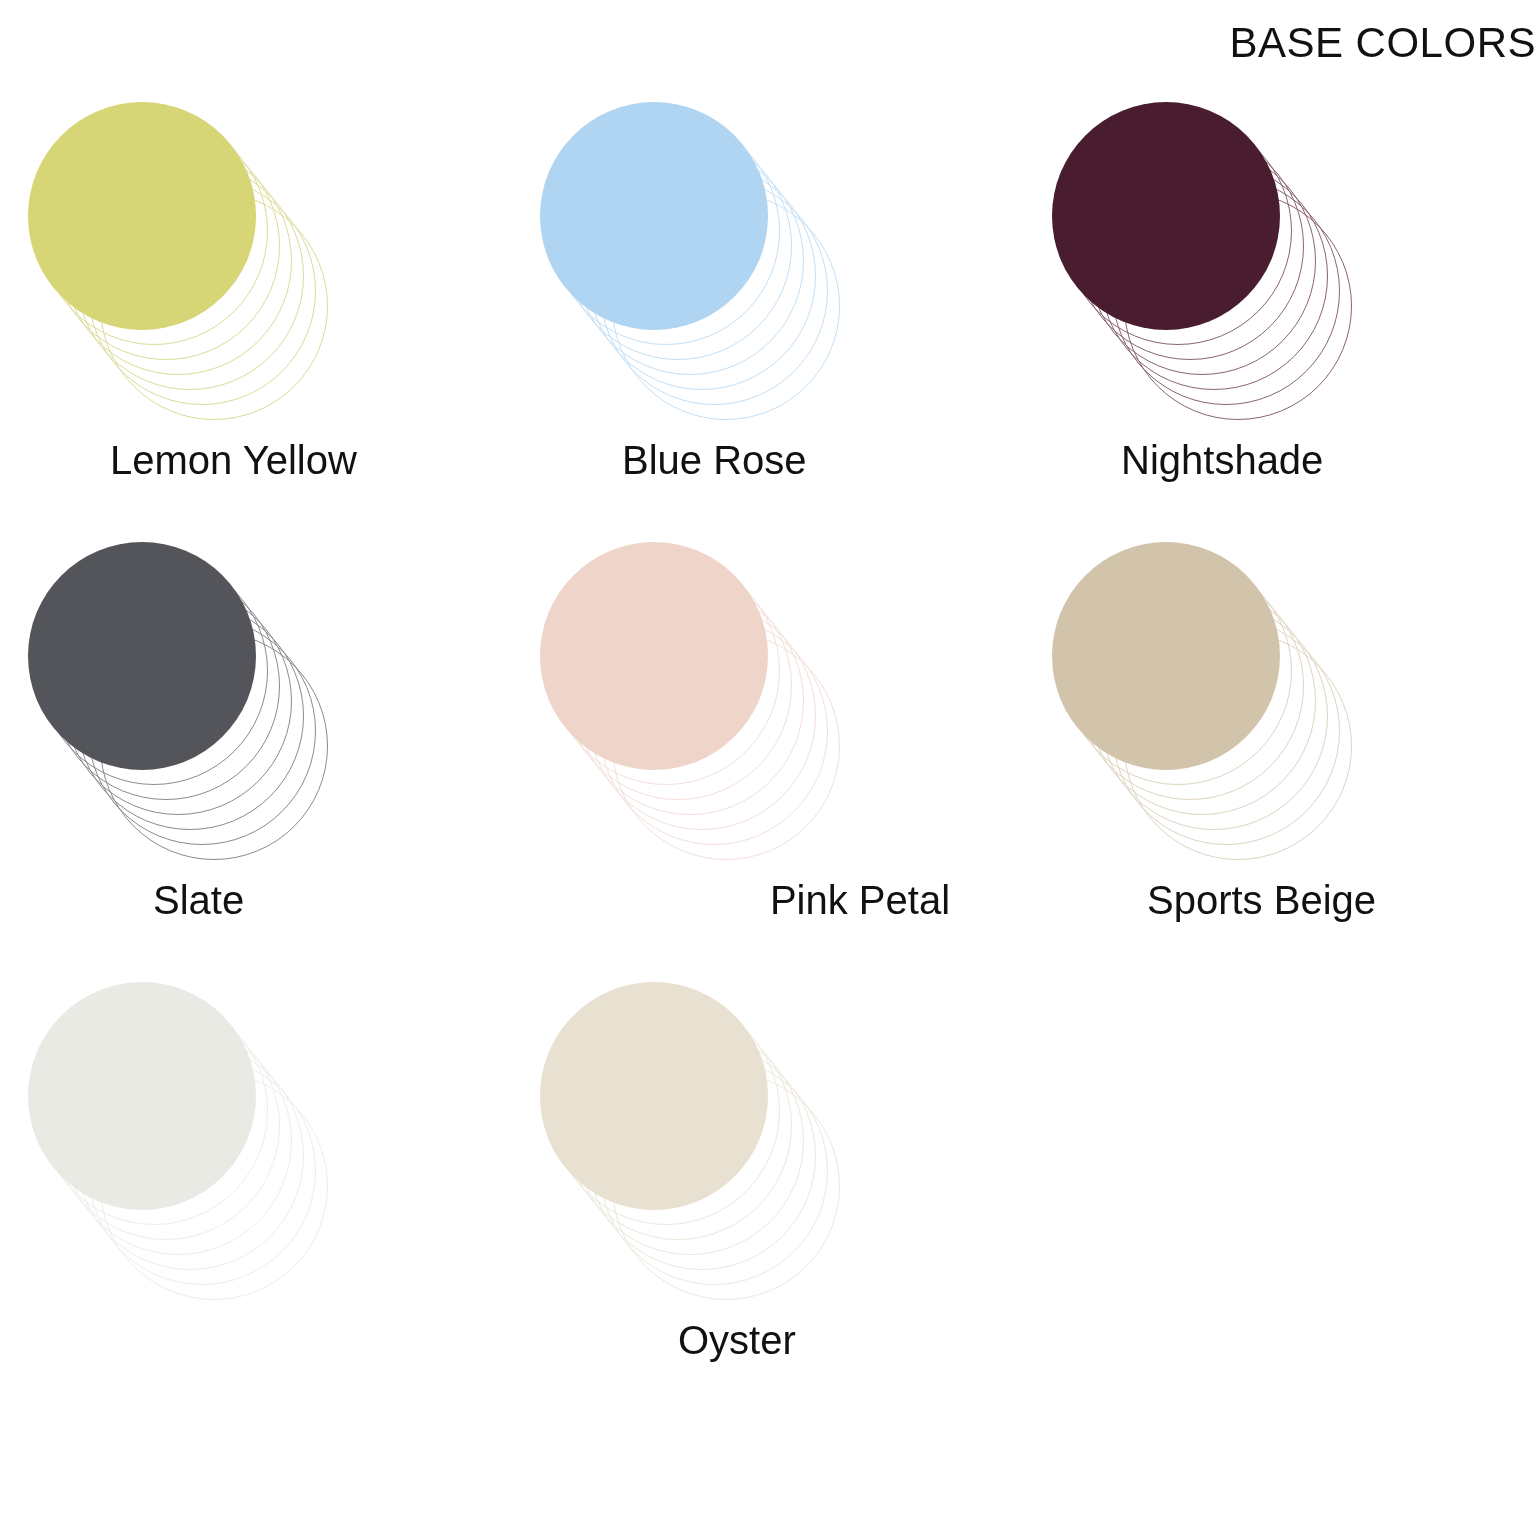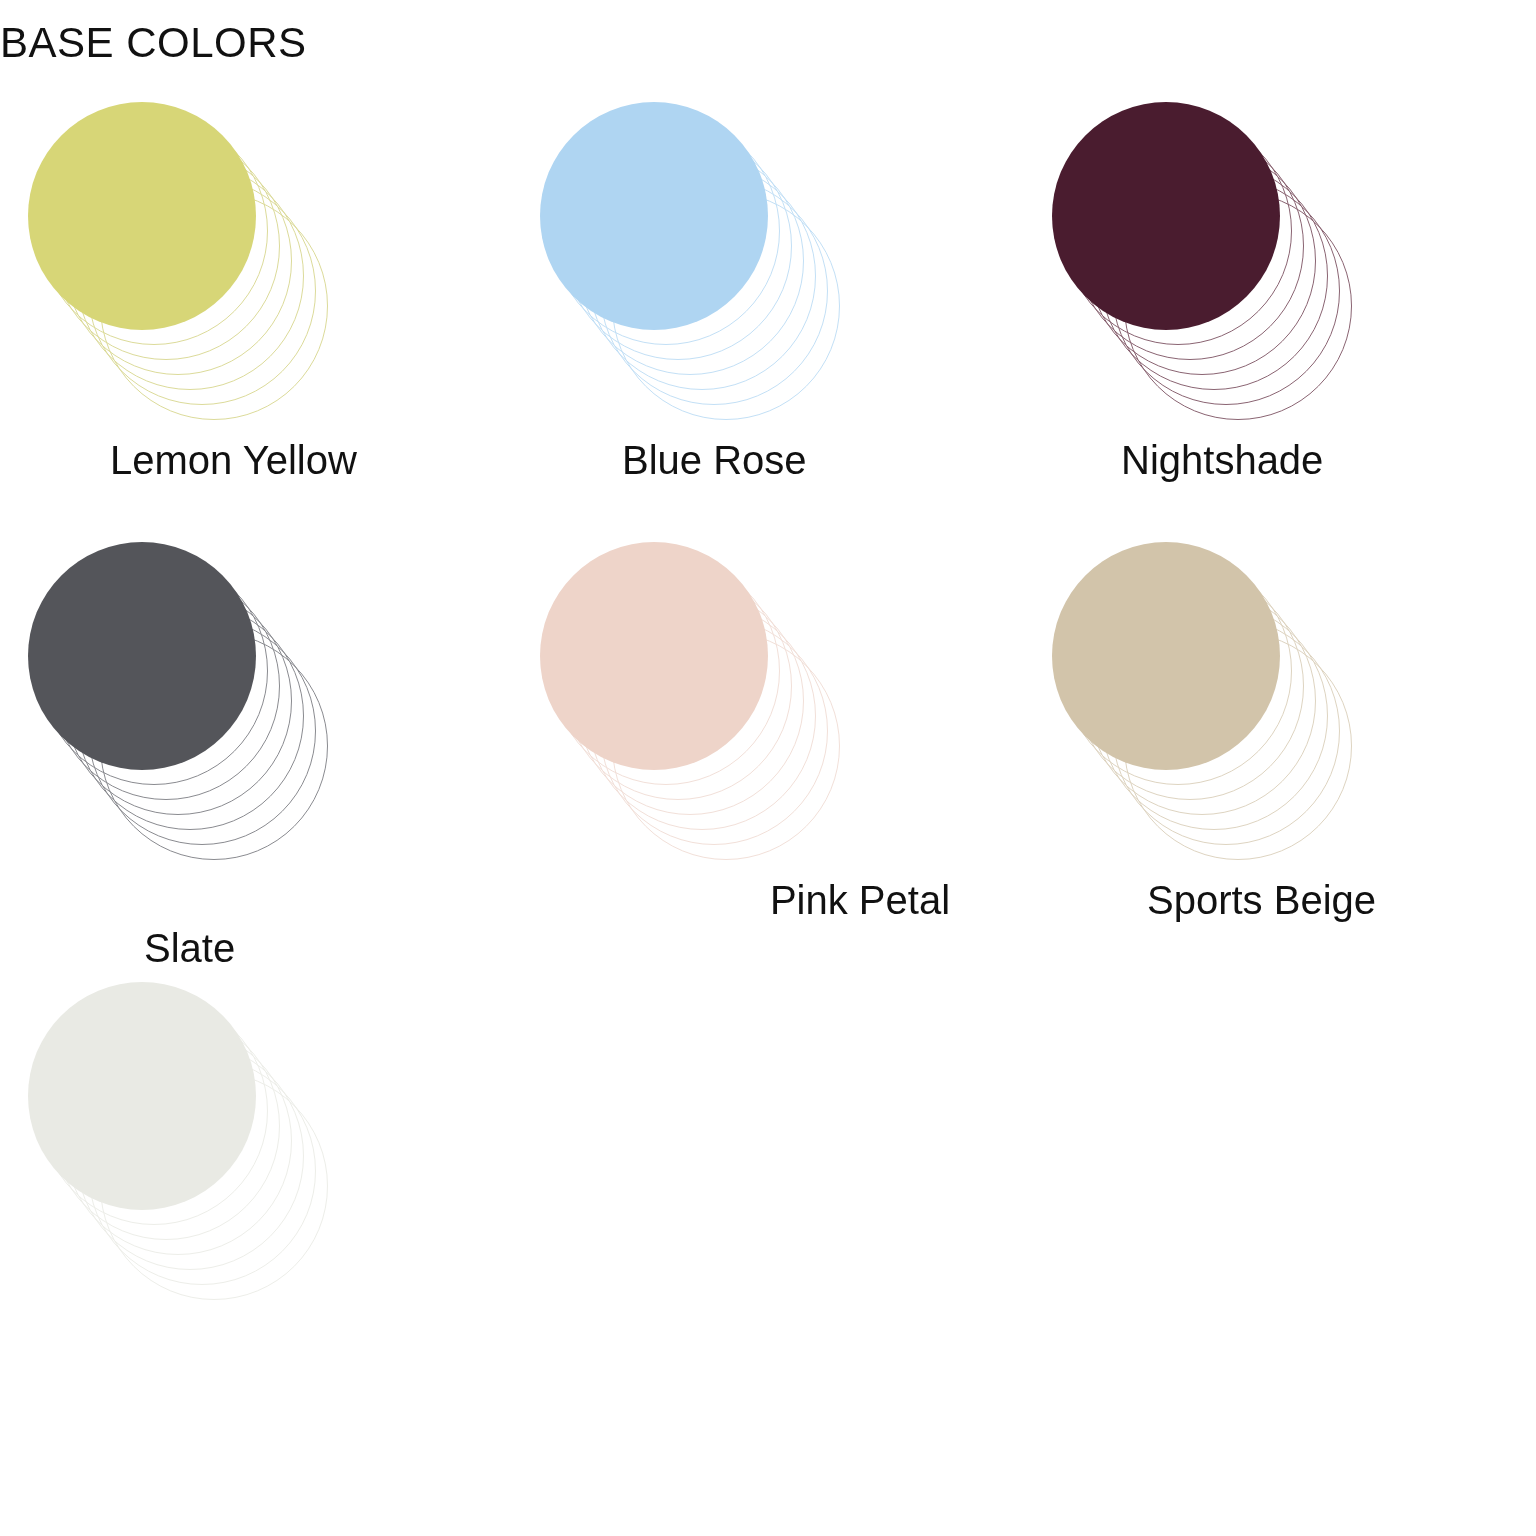--- a/index.html
+++ b/index.html
@@ -14,21 +14,21 @@
     color: #1a1a1a;
     overflow: hidden;
     position: relative;
   }
 
   #page-title {
     position: absolute;
     top: 22px;
     left: 0;
     width: 1536px;
-    text-align: left;
+    text-align: right;
     font-size: 42px;
     font-weight: 400;
     letter-spacing: 0.5px;
     color: #111111;
     line-height: 1;
   }
 
   #swatch-grid {
     position: absolute;
     top: 96px;
@@ -81,21 +81,21 @@
     font-weight: 400;
     color: #111111;
     line-height: 1.2;
     white-space: nowrap;
   }
 
   
   .swatch[data-index="0"] .swatch-label { left: 62px; margin-left: 48px; }
   .swatch[data-index="1"] .swatch-label { left: 97px; }
   .swatch[data-index="2"] .swatch-label { left: 110px; }
-  .swatch[data-index="3"] .swatch-label { left: 144px; margin-top: 48px; }
+  .swatch[data-index="3"] .swatch-label { left: 153px; }
   .swatch[data-index="4"] .swatch-label { left: 128px; text-align: center; }
   .swatch[data-index="5"] .swatch-label { left: 123px; }
   .swatch[data-index="6"] .swatch-label { left: 166px; }
   .swatch[data-index="7"] .swatch-label { left: 166px; }
 </style>
 </head>
 <body style="background: rgb(255, 255, 255);">
 
 <div id="page-title">BASE COLORS</div>
 
@@ -176,13 +176,25 @@
       <div class="swatch-stack">
         <div class="echo" style="left: 72px; top: 90px; color: rgb(237, 238, 233); border-width: 1.4px;"></div>
         <div class="echo" style="left: 60px; top: 75px; color: rgb(237, 238, 233); border-width: 1.4px;"></div>
         <div class="echo" style="left: 48px; top: 60px; color: rgb(237, 238, 233); border-width: 1.4px;"></div>
         <div class="echo" style="left: 36px; top: 45px; color: rgb(237, 238, 233); border-width: 1.4px;"></div>
         <div class="echo" style="left: 24px; top: 30px; color: rgb(237, 238, 233); border-width: 1.4px;"></div>
         <div class="echo" style="left: 12px; top: 15px; color: rgb(237, 238, 233); border-width: 1.4px;"></div>
         <div class="disc" style="background: rgb(233, 234, 228);"></div>
       </div>
     </div>
+    <div class="swatch" data-index="7">
+      <div class="swatch-stack">
+        <div class="echo" style="left: 72px; top: 90px; color: rgb(237, 232, 220); border-width: 1.4px;"></div>
+        <div class="echo" style="left: 60px; top: 75px; color: rgb(237, 232, 220); border-width: 1.4px;"></div>
+        <div class="echo" style="left: 48px; top: 60px; color: rgb(237, 232, 220); border-width: 1.4px;"></div>
+        <div class="echo" style="left: 36px; top: 45px; color: rgb(237, 232, 220); border-width: 1.4px;"></div>
+        <div class="echo" style="left: 24px; top: 30px; color: rgb(237, 232, 220); border-width: 1.4px;"></div>
+        <div class="echo" style="left: 12px; top: 15px; color: rgb(237, 232, 220); border-width: 1.4px;"></div>
+        <div class="disc" style="background: rgb(232, 225, 210);"></div>
+      </div>
+      <div class="swatch-label">Oyster</div>
+    </div>
   </div>
 
 </body></html>

